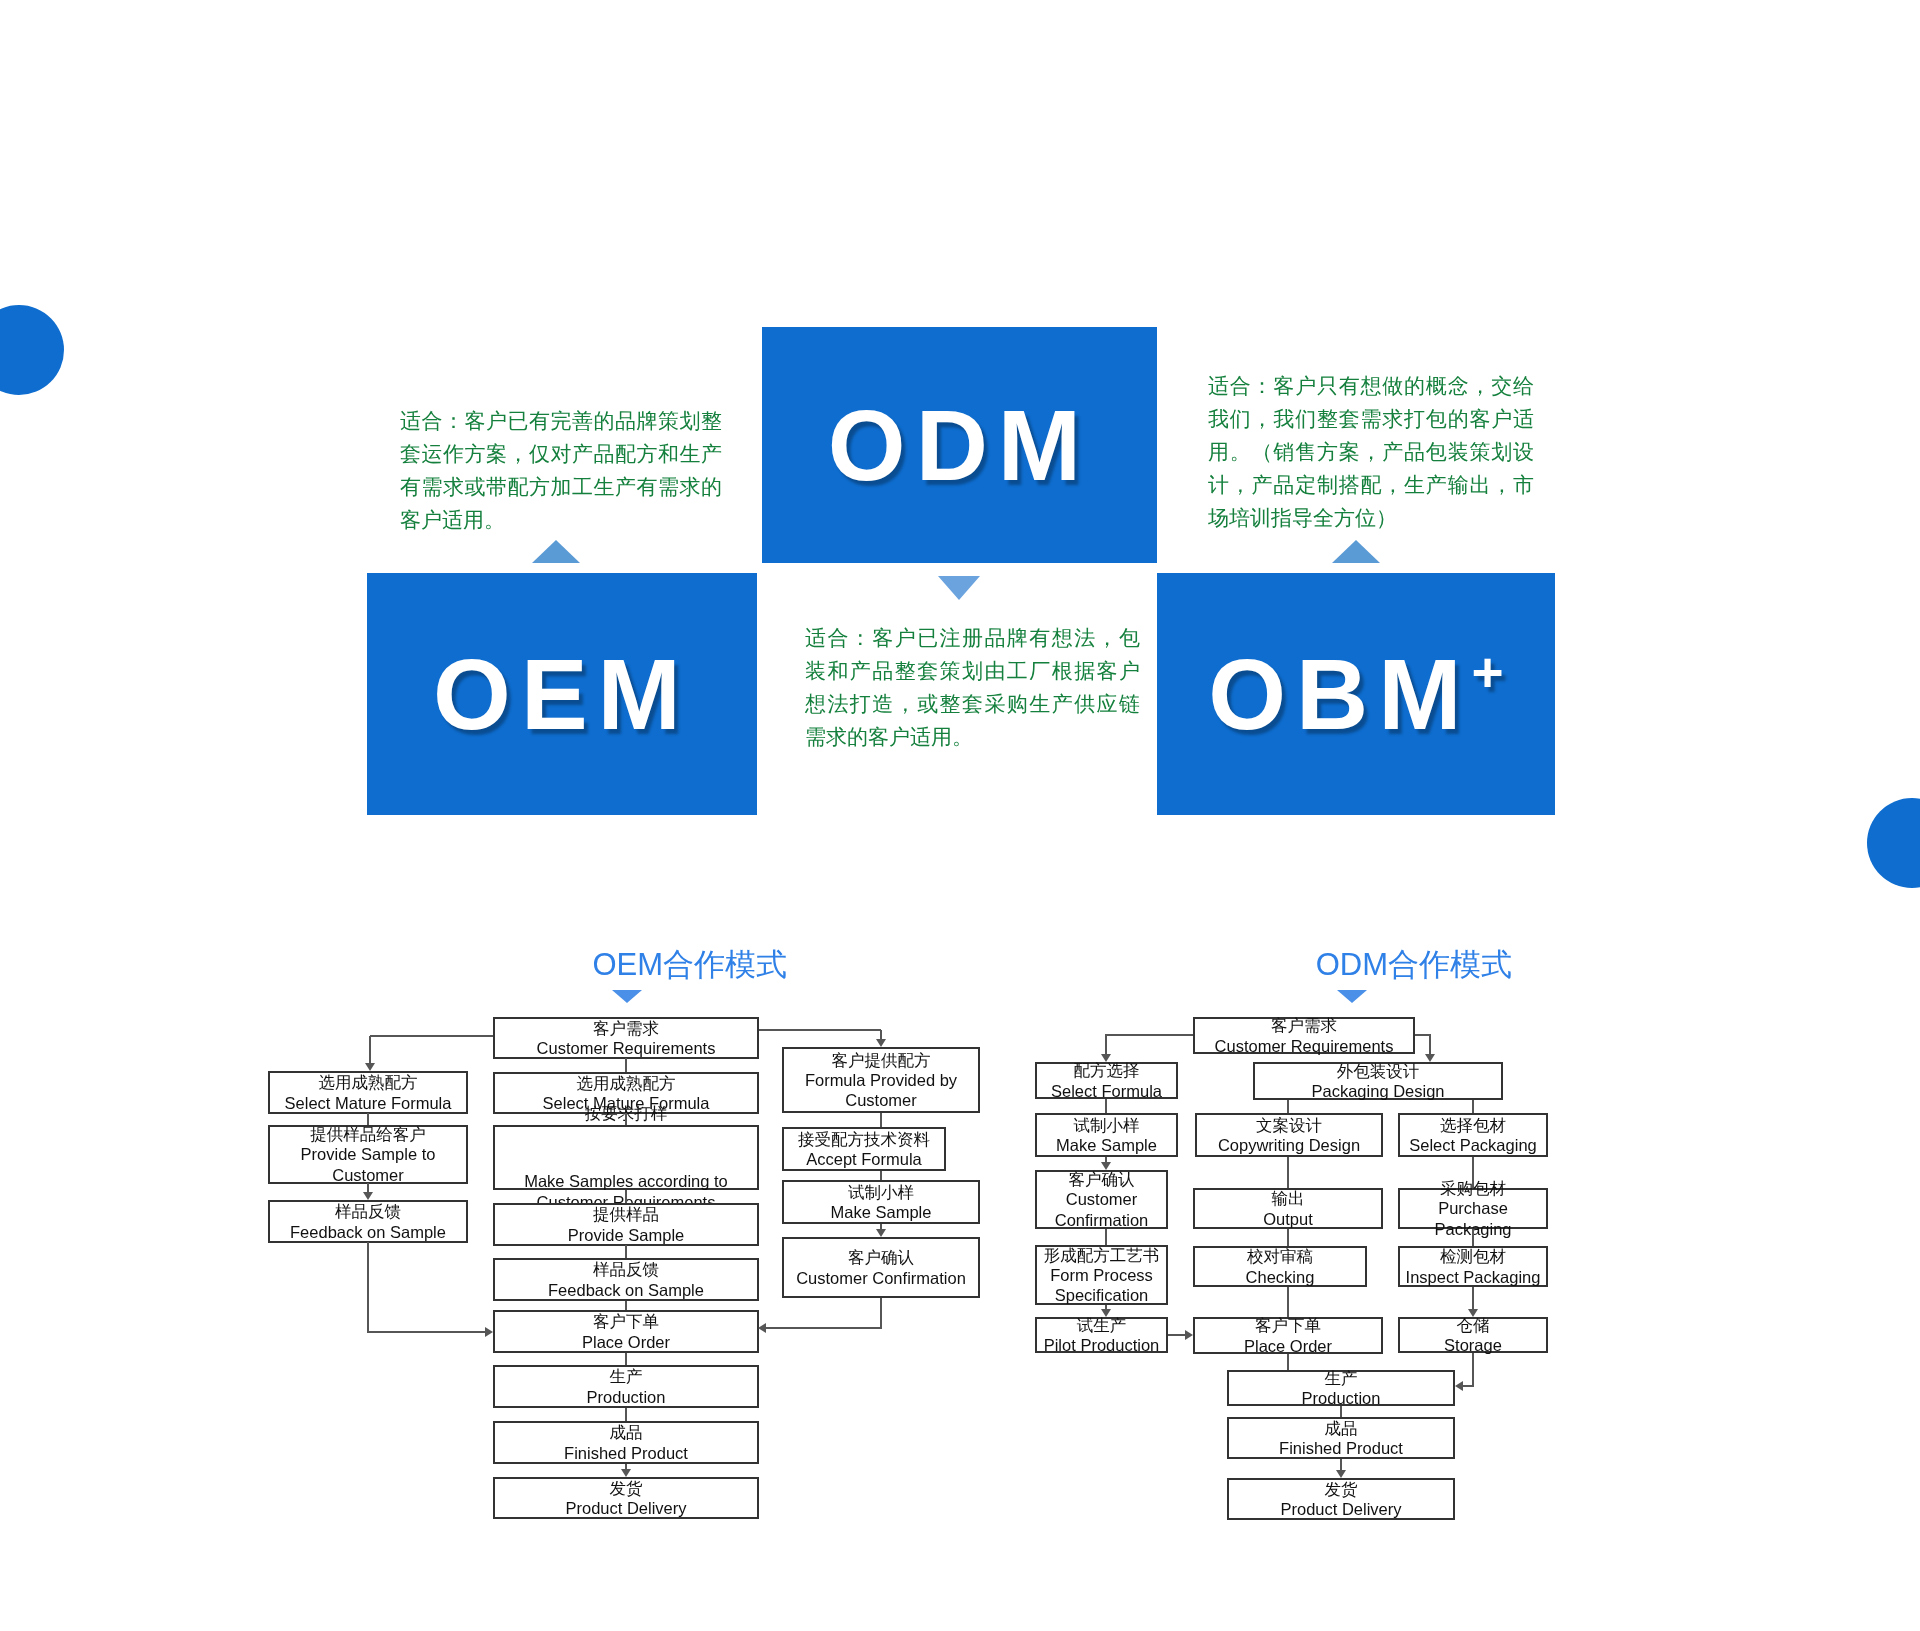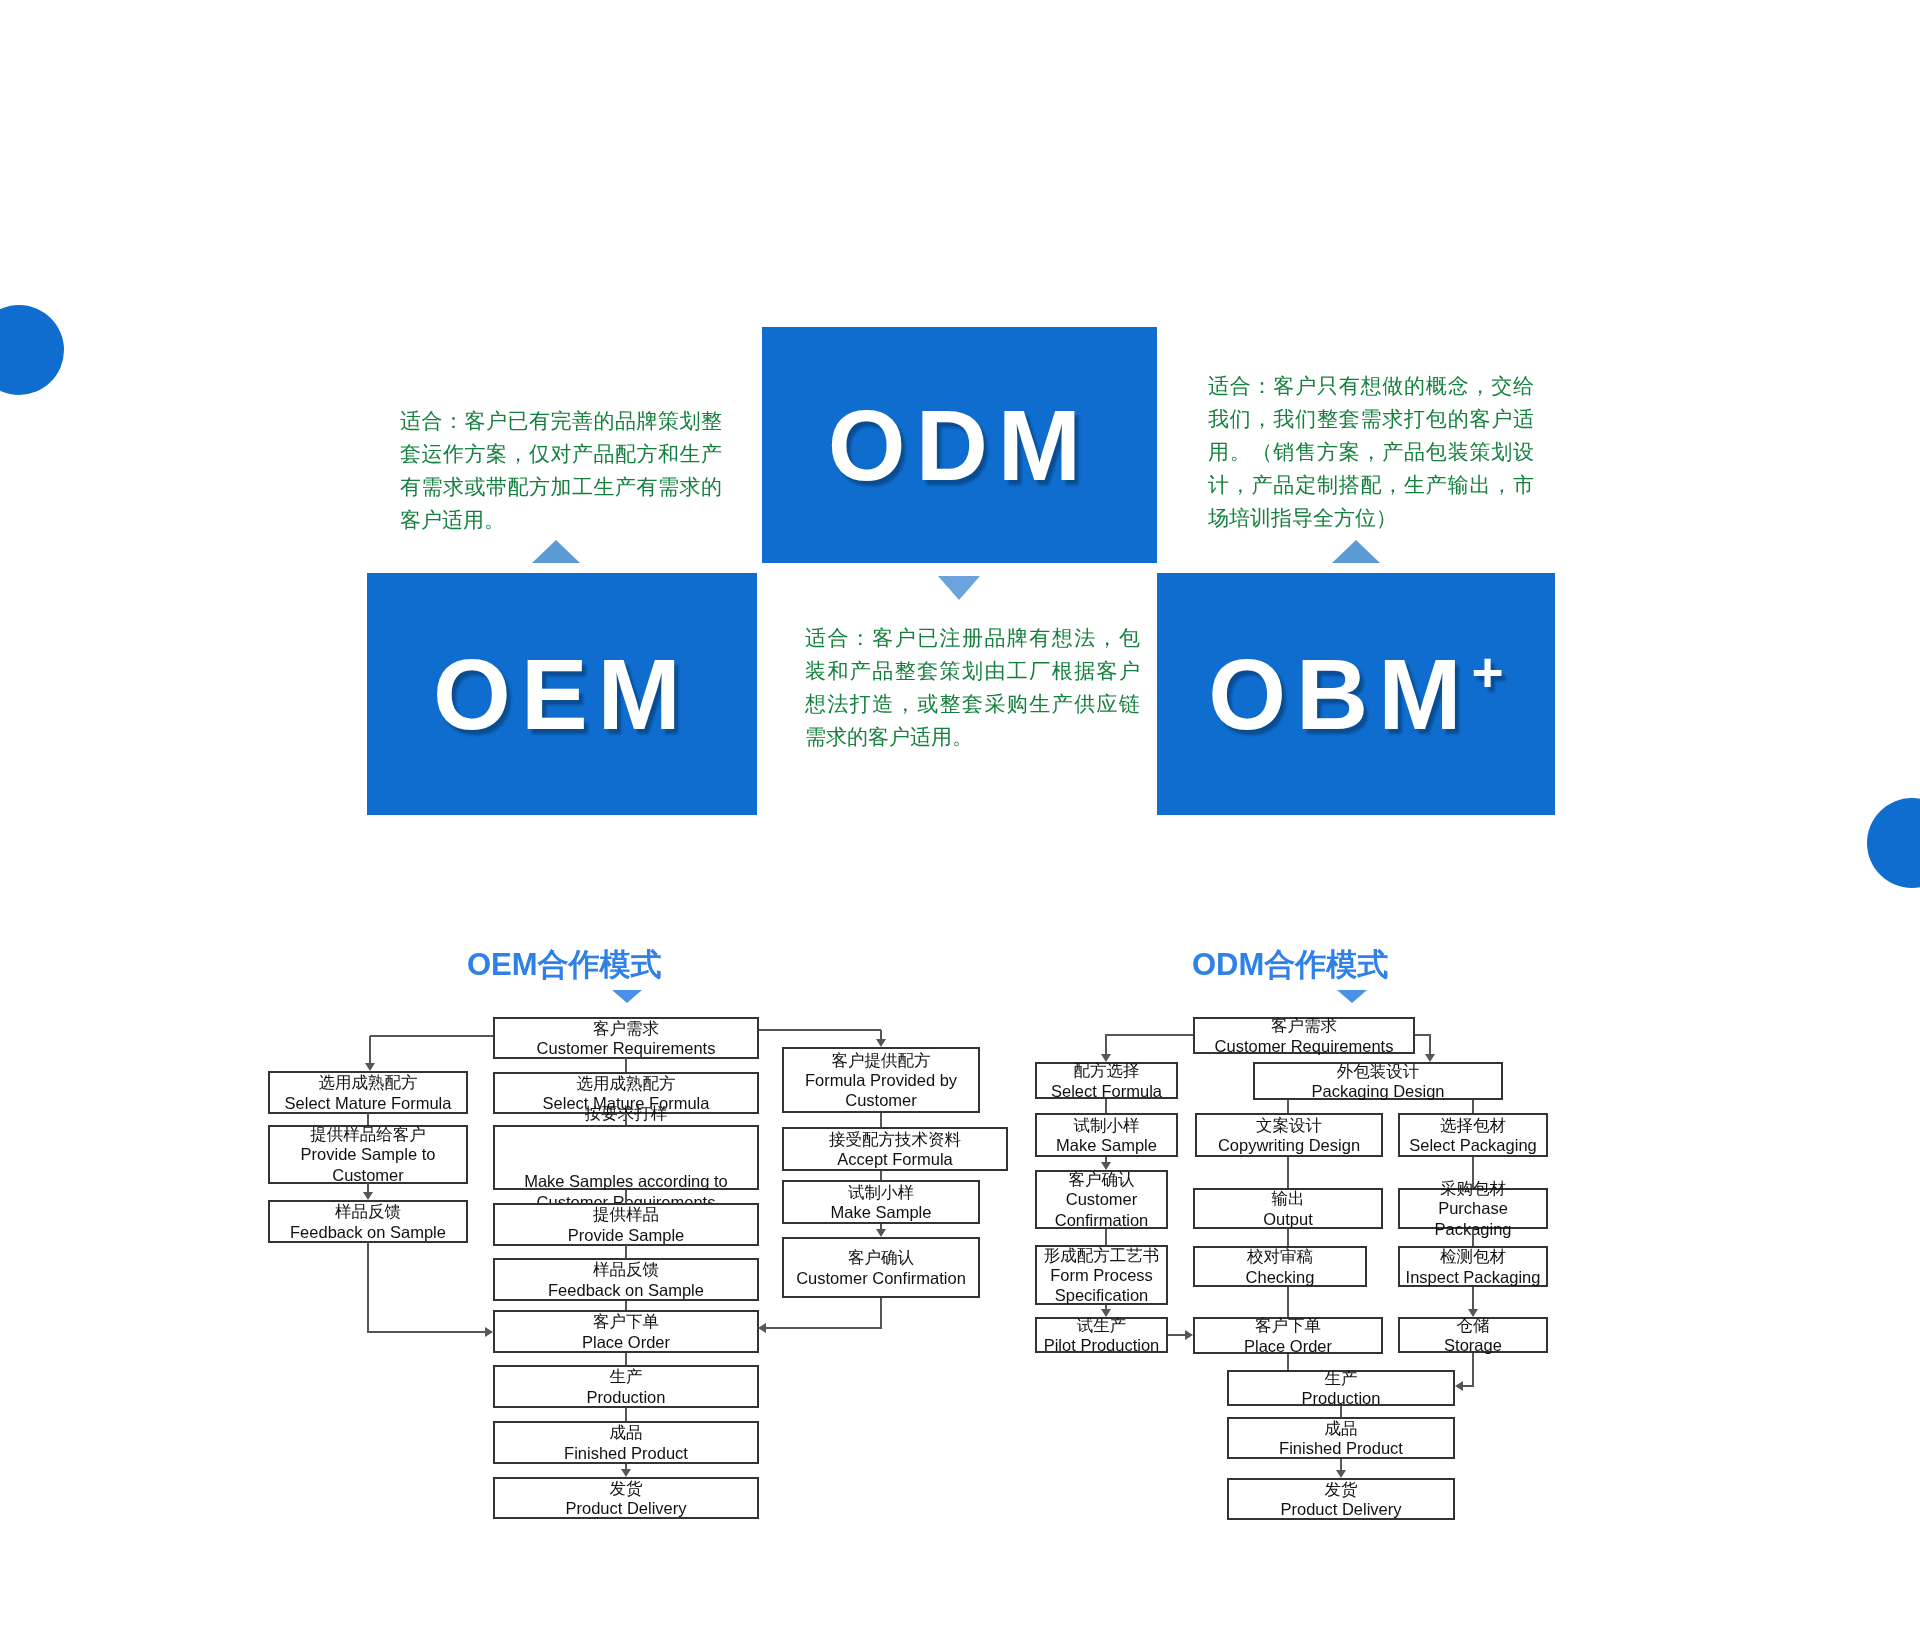--- a/index.html
+++ b/index.html
@@ -25,21 +25,21 @@
   .tri-up{position:absolute;width:0;height:0;border-left:24px solid transparent;
           border-right:24px solid transparent;border-bottom:23px solid #5B9BD5;}
   .tri-down{position:absolute;width:0;height:0;border-left:21px solid transparent;
             border-right:21px solid transparent;border-top:24px solid #6BA3DE;}
 
   
   .note{position:absolute;font-size:21px;line-height:33px;color:#15803d;text-align:justify;
         font-weight:500;}
 
   
-  .flow-title{position:absolute;width:320px;text-align:left;color:#2F80E7;font-size:31px;font-weight:700;}
+  .flow-title{position:absolute;width:320px;text-align:right;color:#2F80E7;font-size:31px;font-weight:400;}
   .title-tri{position:absolute;width:0;height:0;border-left:15px solid transparent;
              border-right:15px solid transparent;border-top:13px solid #4A90E8;}
 
   
   .fb{position:absolute;box-sizing:border-box;border:2px solid #333;background:#fff;
       display:flex;flex-direction:column;align-items:center;justify-content:center;
       text-align:center;color:#111;line-height:1.23;padding:1px 3px;}
   .fb .zh{font-size:16.5px;}
   .fb .en{font-size:16.5px;}
 
@@ -115,21 +115,21 @@
         <div class="en">Provide Sample</div>
     </div>
     <div class="fb" style="left:493px;top:1258px;width:266px;height:43px;">
       <div class="zh">样品反馈</div>
         <div class="en">Feedback on Sample</div>
     </div>
     <div class="fb" style="left:782px;top:1047px;width:198px;height:66px;">
       <div class="zh">客户提供配方</div>
         <div class="en">Formula Provided by Customer</div>
     </div>
-    <div class="fb" style="left:782px;top:1127px;width:226px;height:44px;">
+    <div class="fb" style="left:782px;top:1127px;width:164px;height:44px;">
       <div class="zh">接受配方技术资料</div>
         <div class="en">Accept Formula</div>
     </div>
     <div class="fb" style="left:782px;top:1180px;width:198px;height:44px;">
       <div class="zh">试制小样</div>
         <div class="en">Make Sample</div>
     </div>
     <div class="fb" style="left:782px;top:1237px;width:198px;height:61px;">
       <div class="zh">客户确认</div>
         <div class="en">Customer Confirmation</div>

